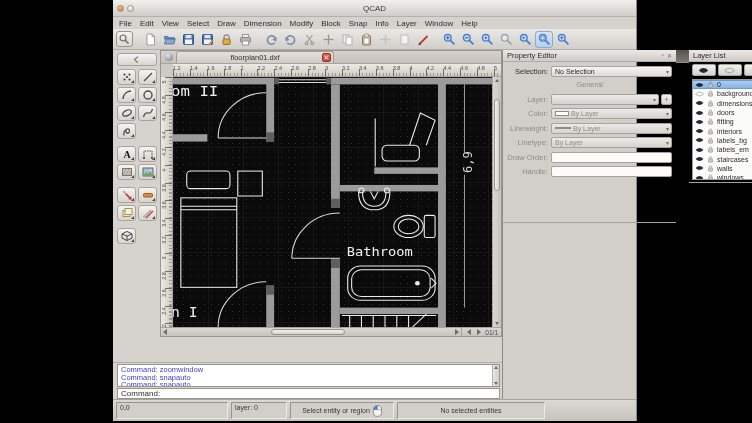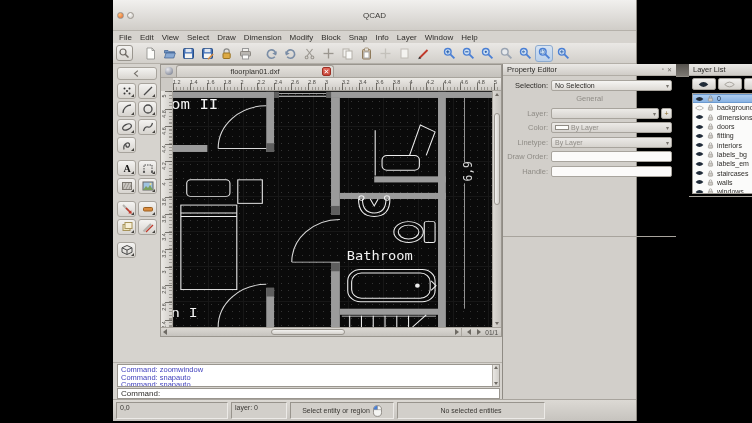--- a/index.html
+++ b/index.html
@@ -2,21 +2,21 @@
 <html><head>
 <meta charset="utf-8">
 <style>
   html,body{margin:0;padding:0;background:#000;width:752px;height:423px;overflow:hidden;position:relative;
     font-family:"Liberation Sans",sans-serif;-webkit-font-smoothing:antialiased;}
   *{box-sizing:border-box;}
   .app{position:absolute;left:113px;top:0;width:524px;height:421px;background:#d6d3ce;display:flex;flex-direction:column;
     border-right:1px solid #8f8b84;}
   
   .titlebar{height:13px;background:linear-gradient(#f1f0ee,#d0cdc8);border-bottom:1px solid #b5b1aa;
-    display:flex;align-items:center;padding:15px 4px;position:relative;flex:0 0 13px;}
+    display:flex;align-items:center;padding:8px 4px;position:relative;flex:0 0 13px;}
   .wbtn{width:7px;height:7px;border-radius:50%;margin-right:3px;border:1px solid #9a958e;}
   .wbtn.c1{background:radial-gradient(circle at 35% 30%,#ffc07a,#e0662c);}
   .wbtn.c2{background:radial-gradient(circle at 35% 30%,#fbfaf8,#c7c4bf);}
   .wtitle{position:absolute;left:0;right:0;text-align:center;font-size:8px;color:#3c3a37;}
   
   .menubar{height:12px;flex:0 0 12px;display:flex;align-items:center;gap:8px;padding:0 6px;font-size:8px;color:#2e2c29;}
   .menu-item{cursor:default;}
   
   .toolbar{height:21px;flex:0 0 21px;display:flex;align-items:center;padding:0 3px;gap:1px;
     background:linear-gradient(#eae8e5,#d2cfca);border-bottom:1px solid #b3afa8;}
@@ -725,20 +725,27 @@
                 <div class="minibtn">+</div>
               </div>
               <div class="peRow">
                 <span class="lbl">Color:</span>
                 <div class="combo">
                   <span class="swatch"></span>
                   <span>By Layer</span>
                 </div>
               </div>
               <div class="peRow">
+                <span class="lbl">Lineweight:</span>
+                <div class="combo">
+                  <span class="wline"></span>
+                  <span>By Layer</span>
+                </div>
+              </div>
+              <div class="peRow">
                 <span class="lbl">Linetype:</span>
                 <div class="combo">
                   <span>By Layer</span>
                 </div>
               </div>
               <div class="peRow">
                 <span class="lbl">Draw Order:</span>
                 <div class="inputbox"></div>
               </div>
               <div class="peRow">

